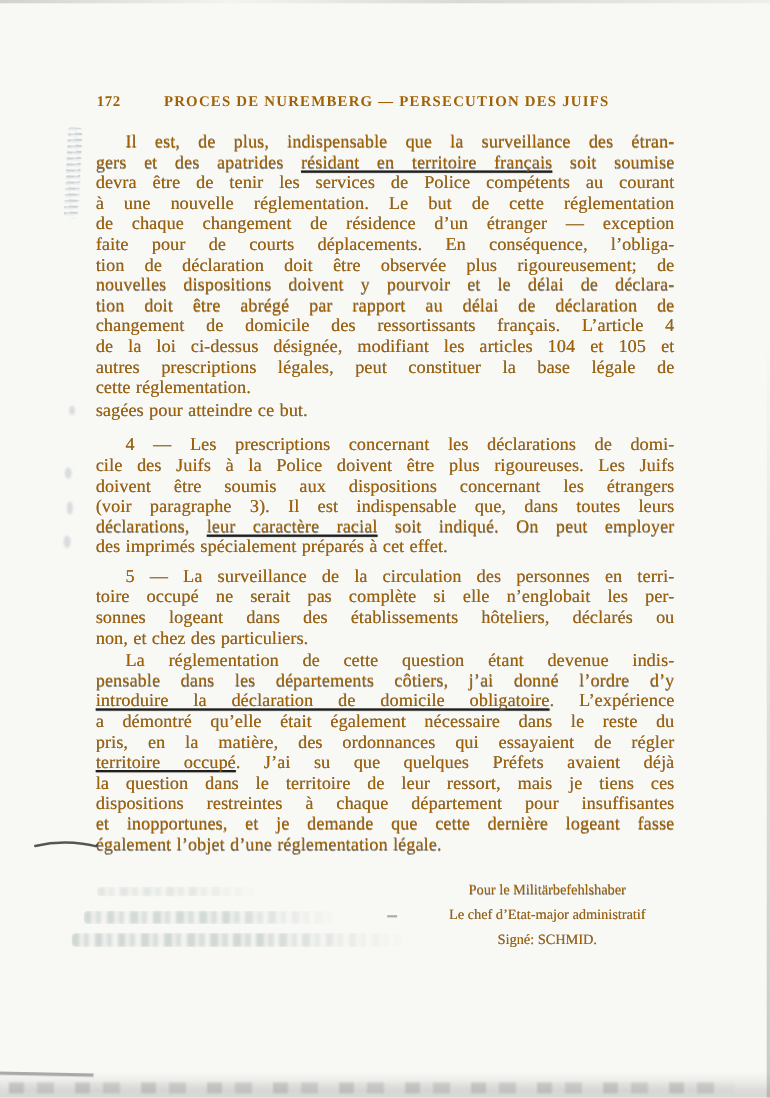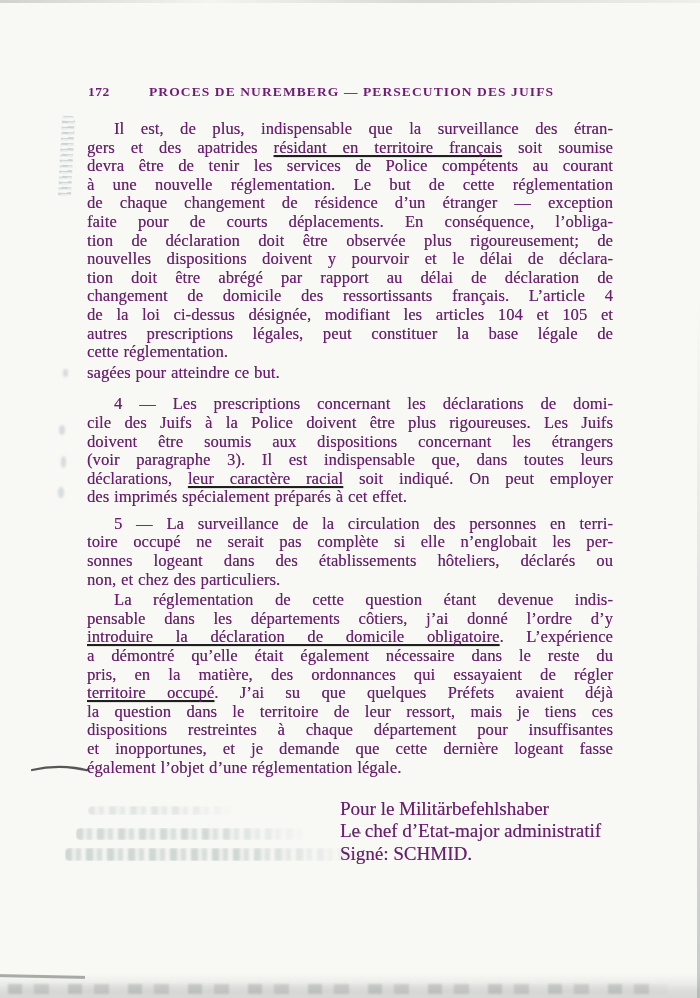--- a/index.html
+++ b/index.html
@@ -1,20 +1,20 @@
 <!DOCTYPE html>
 <html><head>
 <meta charset="utf-8">
 <style>
   html,body { margin:0; padding:0; background:#e9e9e6; }
   .page {
     position:relative; width:700px; height:998px; overflow:hidden;
     background:#f8f8f5;
     font-family:"Liberation Serif","DejaVu Serif",serif;
-    color:#701a75;
+    color:#a16207;
   }
   
   .header { position:absolute; top:84px; left:0; width:700px; height:18px; }
   .pgnum  { position:absolute; left:88px; top:0; font-size:13.5px; font-weight:700; letter-spacing:0.5px; }
   .htitle { position:absolute; left:149px; top:0; font-size:13.5px; font-weight:700; letter-spacing:1.1px; white-space:nowrap; }
   
   .body-text {
     position:absolute; left:85px; top:118px; width:530px;
     font-size:16.5px; line-height:18.6px; letter-spacing:0.1px; word-spacing:0.6px;
     text-shadow:0.2px 0.2px 0.35px rgba(25,25,25,0.55);
@@ -24,22 +24,22 @@
   .line.first { text-indent:27px; }
   .line.plast { text-align-last:left; }
   .hand-underline {
     text-decoration:underline;
     text-decoration-thickness:1.7px;
     text-underline-offset:2.4px;
     text-decoration-color:rgba(22,22,22,0.92);
     text-decoration-skip-ink:none;
   }
   
-  .signature { position:absolute; left:340px; top:798px; width:315px; 
-    font-size:19px; line-height:22px; text-shadow:0.2px 0.2px 0.3px rgba(25,25,25,0.5); }
+  .signature { position:absolute; left:340px; top:798px; width:315px; text-align:center;
+    font-size:13px; line-height:22px; text-shadow:0.2px 0.2px 0.3px rgba(25,25,25,0.5); }
   .sig-line3 { margin-top:1px; }
   .sig-dash { position:absolute; left:352px; top:832px; width:9px; height:2px;
     background:rgba(80,80,80,0.45); filter:blur(0.5px); }
   
   .margin-stamp {
     position:absolute; left:60px; top:116px; width:13px; height:82px;
     background:repeating-linear-gradient(175deg,
       rgba(105,125,145,0.30) 0 1.5px, rgba(150,170,185,0.13) 1.5px 3px, transparent 3px 5.5px);
     filter:blur(0.6px); border-radius:3px; transform:rotate(3deg);
   }

